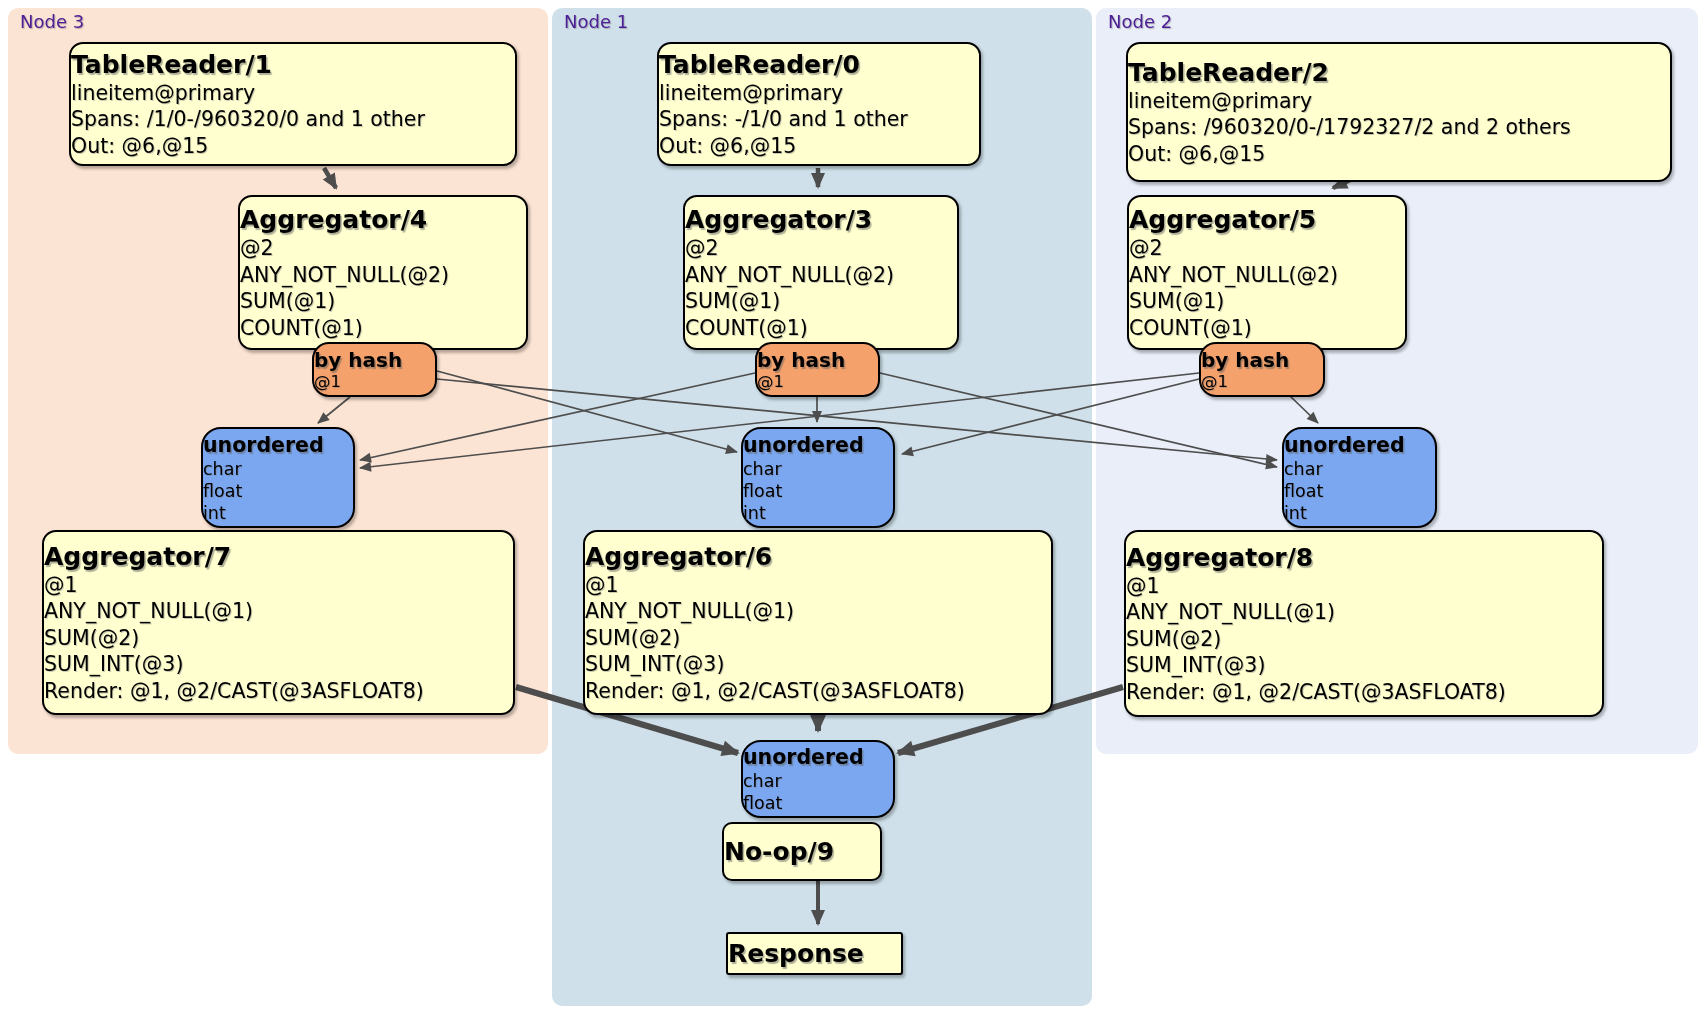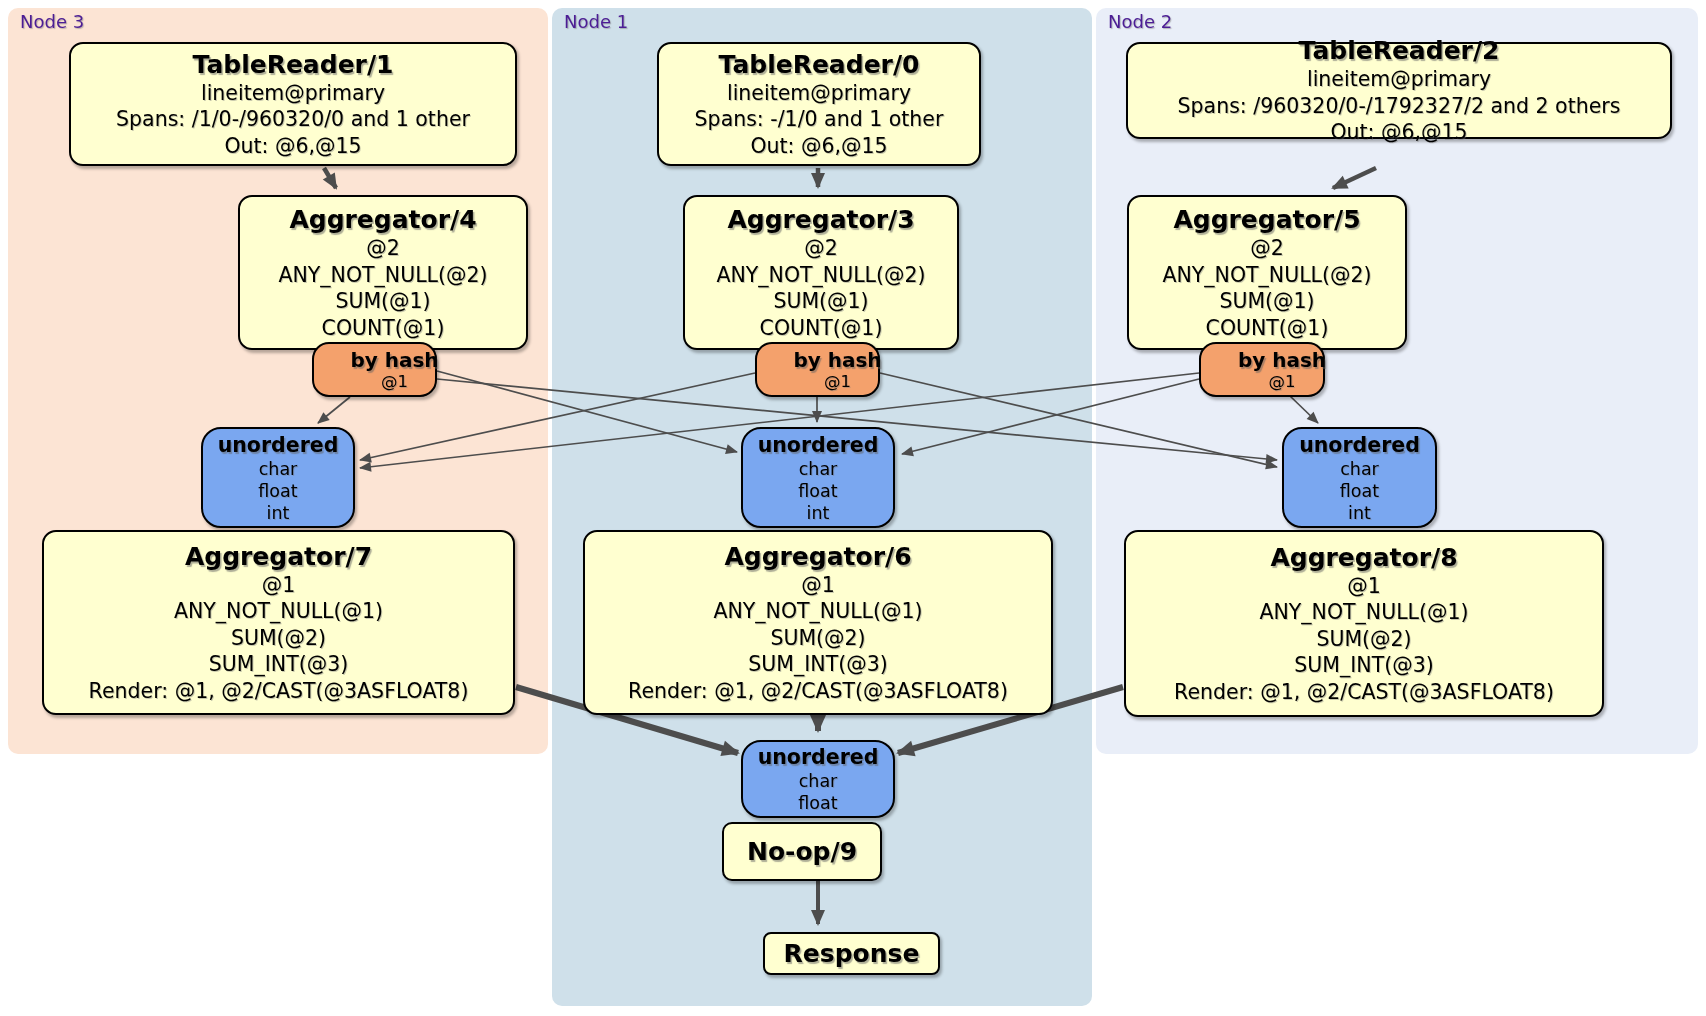--- a/index.html
+++ b/index.html
@@ -8,26 +8,26 @@
     font-family:"DejaVu Sans","Liberation Sans",sans-serif;color:#000;
   }
   .panel{position:absolute;border-radius:10px;z-index:0;}
   .panel-label{
     position:absolute;z-index:3;font-size:18px;line-height:22px;color:#4c1d95;
     text-shadow:1px 1px 1px rgba(110,110,110,.45);
   }
   .edges{position:absolute;left:0;top:0;z-index:1;}
   .node{
     position:absolute;z-index:2;box-sizing:border-box;
-    display:flex;flex-direction:column;justify-content:center;align-items:center;
+    display:flex;flex-direction:column;justify-content:center;align-items:flex-start;
     border:2px solid var(--c-box_border,#000);text-align:center;white-space:nowrap;
     box-shadow:2px 2.5px 3px rgba(0,0,0,.28);
   }
   .proc{background:var(--c-processor_fill,#ffffd0);border-radius:14px;}
-  .router{background:var(--c-router_fill,#f4a16c);border-radius:17px;padding-left:40px;}
+  .router{background:var(--c-router_fill,#f4a16c);border-radius:17px;}
   .sync{background:var(--c-sync_fill,#7aa7f0);border-radius:20px;}
   .t{font-weight:bold;font-size:25px;line-height:31px;text-shadow:1.5px 1.5px 1px rgba(95,95,95,.5);}
   .l{font-size:20.5px;line-height:26.5px;text-shadow:1px 1px .5px rgba(120,120,120,.4);}
   .router .t{font-size:20px;line-height:24px;}
   .router .l{font-size:16.5px;line-height:20px;}
   .sync .t{font-size:20.5px;line-height:26px;}
   .sync .l{font-size:17.5px;line-height:22px;}
   .edges line.thin{stroke:var(--c-edge,#4d4d4d);stroke-width:1.7px;}
   .edges line.mid{stroke:var(--c-edge,#4d4d4d);stroke-width:4.5px;}
   .edges line.mid2{stroke:var(--c-edge,#4d4d4d);stroke-width:4px;}
@@ -85,21 +85,21 @@
     <div class="l">lineitem@primary</div>
     <div class="l">Spans: /1/0-/960320/0 and 1 other</div>
     <div class="l">Out: @6,@15</div>
   </div>
   <div class="node proc" style="left:657px;top:42px;width:324px;height:124px">
     <div class="t">TableReader/0</div>
     <div class="l">lineitem@primary</div>
     <div class="l">Spans: -/1/0 and 1 other</div>
     <div class="l">Out: @6,@15</div>
   </div>
-  <div class="node proc" style="left:1126px;top:42px;width:546px;height:97px">
+  <div class="node proc" style="left:1126px;top:42px;width:546px;height:140px">
     <div class="t">TableReader/2</div>
     <div class="l">lineitem@primary</div>
     <div class="l">Spans: /960320/0-/1792327/2 and 2 others</div>
     <div class="l">Out: @6,@15</div>
   </div>
 
   <div class="node proc" style="left:238px;top:195px;width:290px;height:155px">
     <div class="t">Aggregator/4</div>
     <div class="l">@2</div>
     <div class="l">ANY_NOT_NULL(@2)</div>
@@ -180,17 +180,17 @@
 
   <div class="node sync" style="left:741px;top:740px;width:154px;height:78px">
     <div class="t">unordered</div>
     <div class="l">char</div>
     <div class="l">float</div>
   </div>
 
   <div class="node proc" style="left:722px;top:822px;width:160px;height:59px;border-radius:10px">
     <div class="t">No-op/9</div>
   </div>
-  <div class="node proc" style="left:763px;top:932px;width:177px;height:43px;border-radius:8px">
+  <div class="node proc" style="left:726px;top:932px;width:177px;height:43px;border-radius:3px">
     <div class="t">Response</div>
   </div>
 
 </div>
 
 </body></html>

